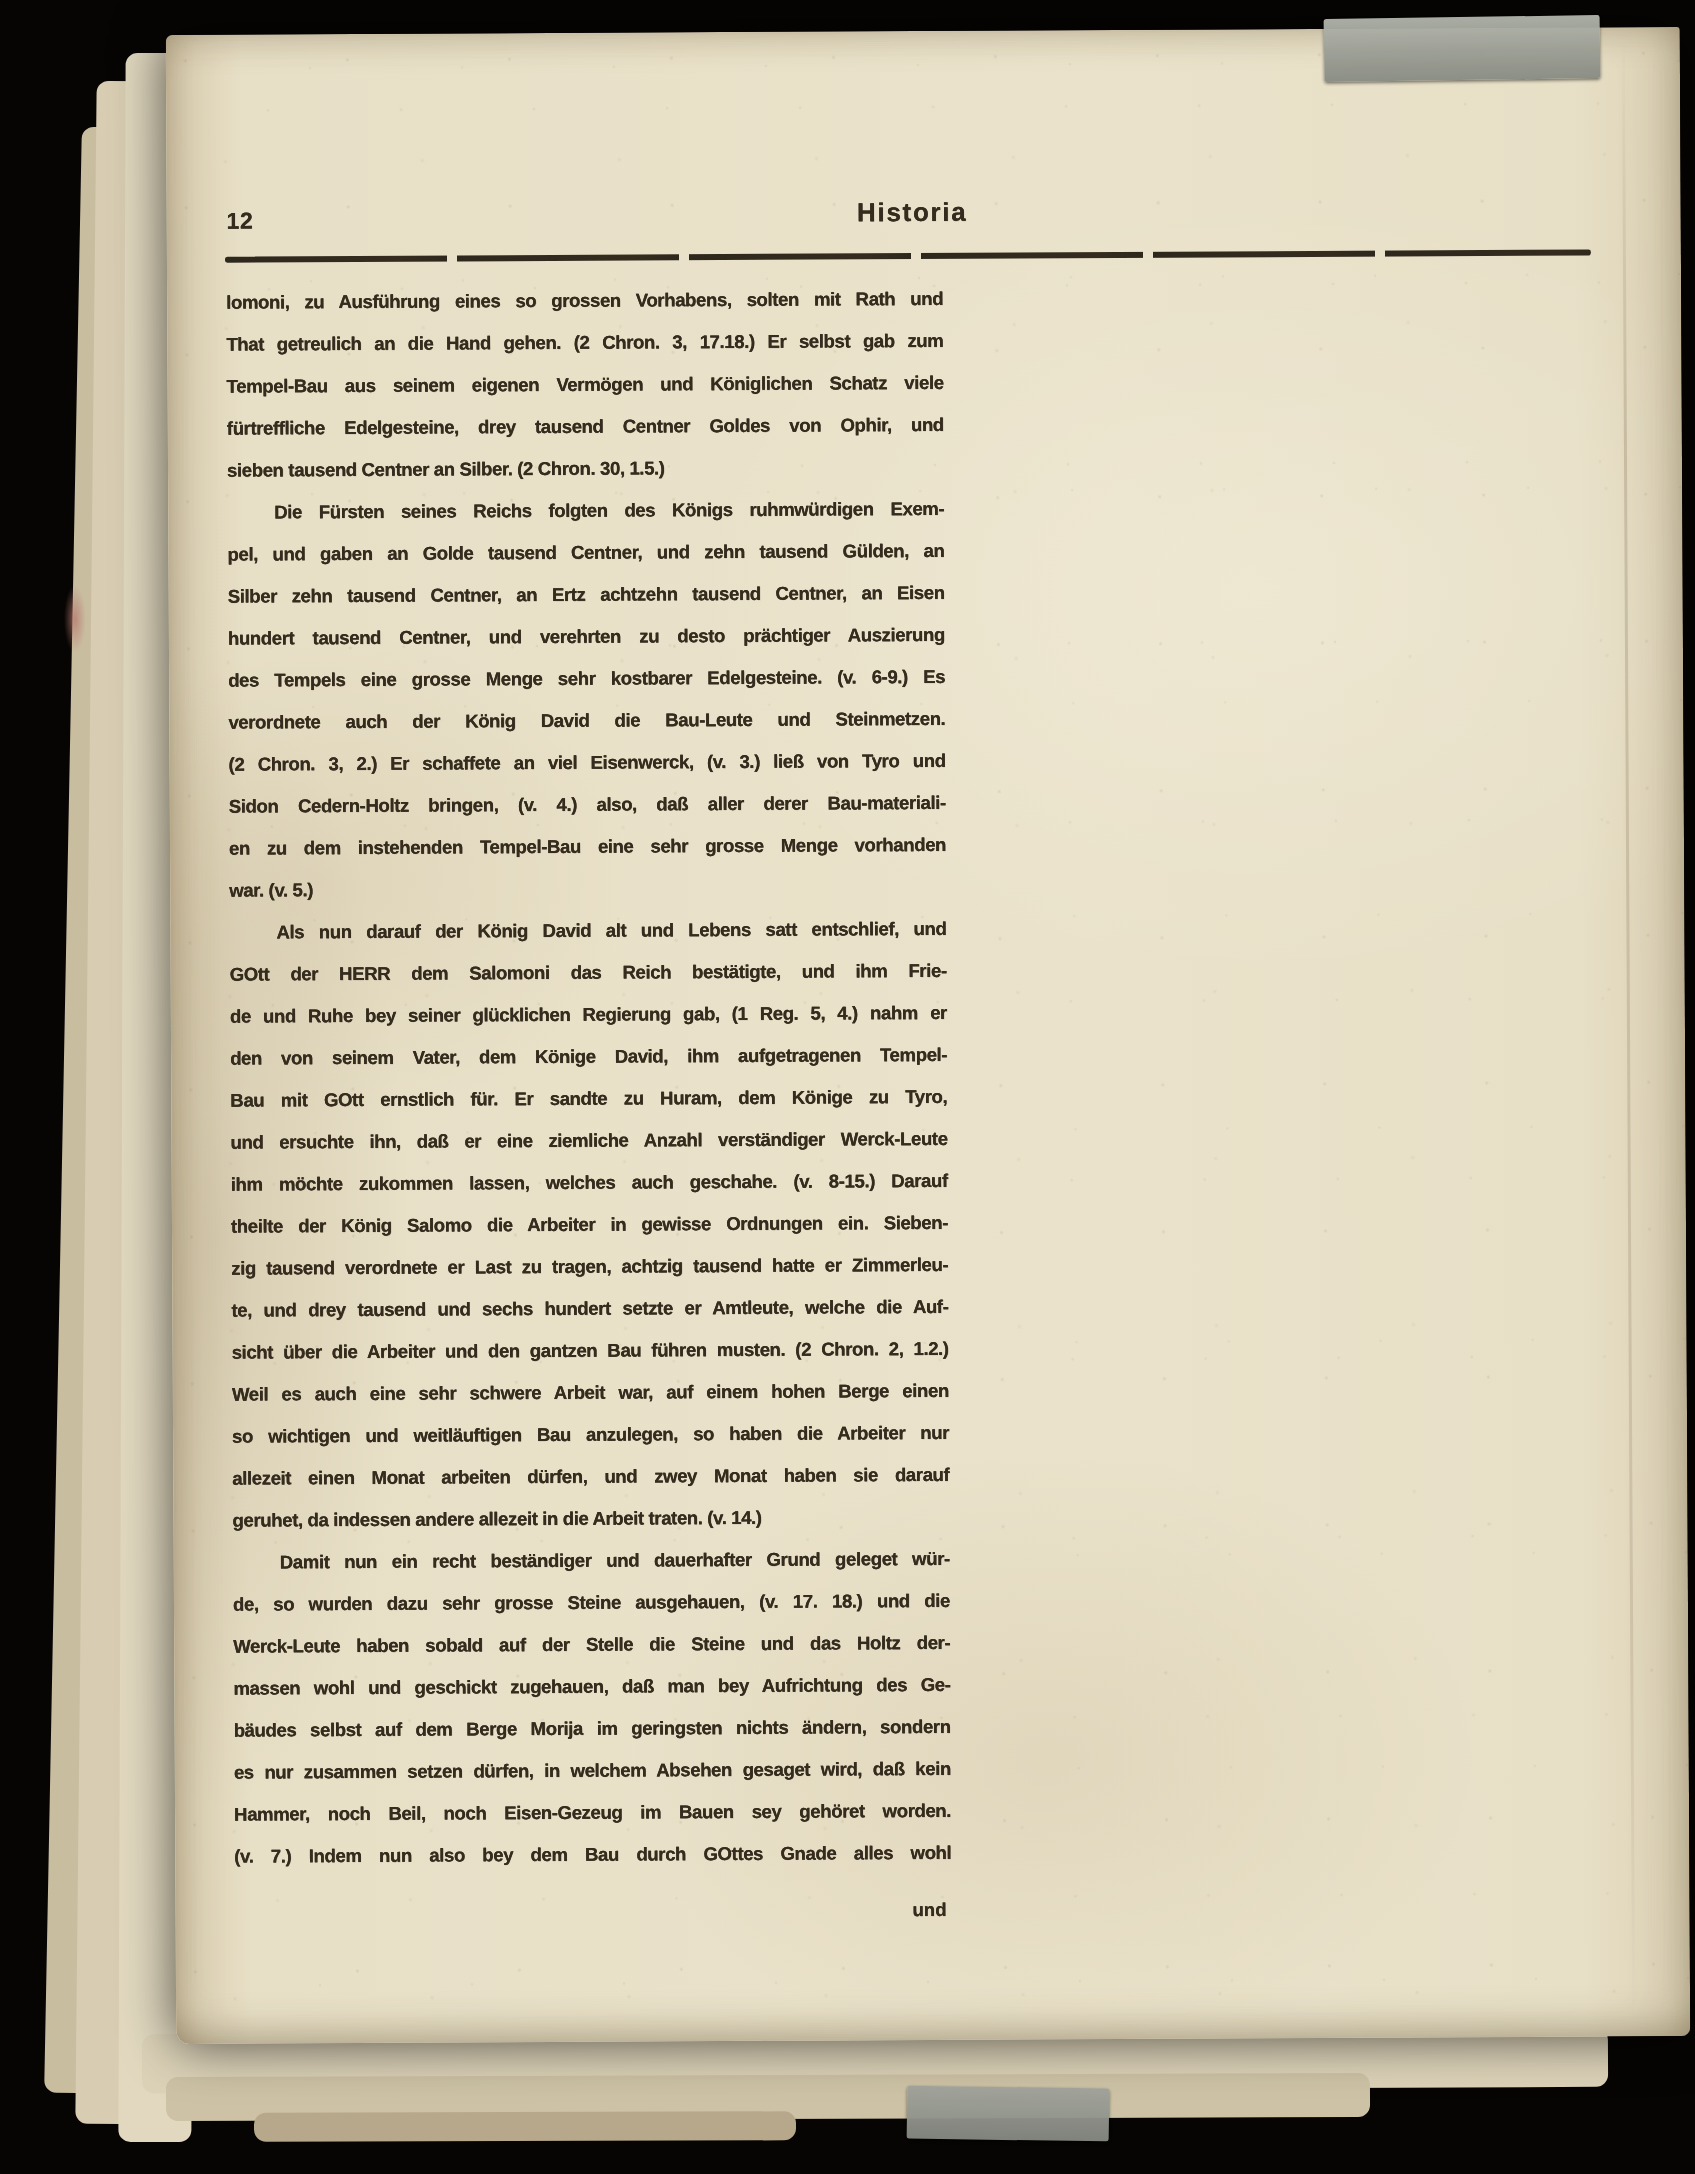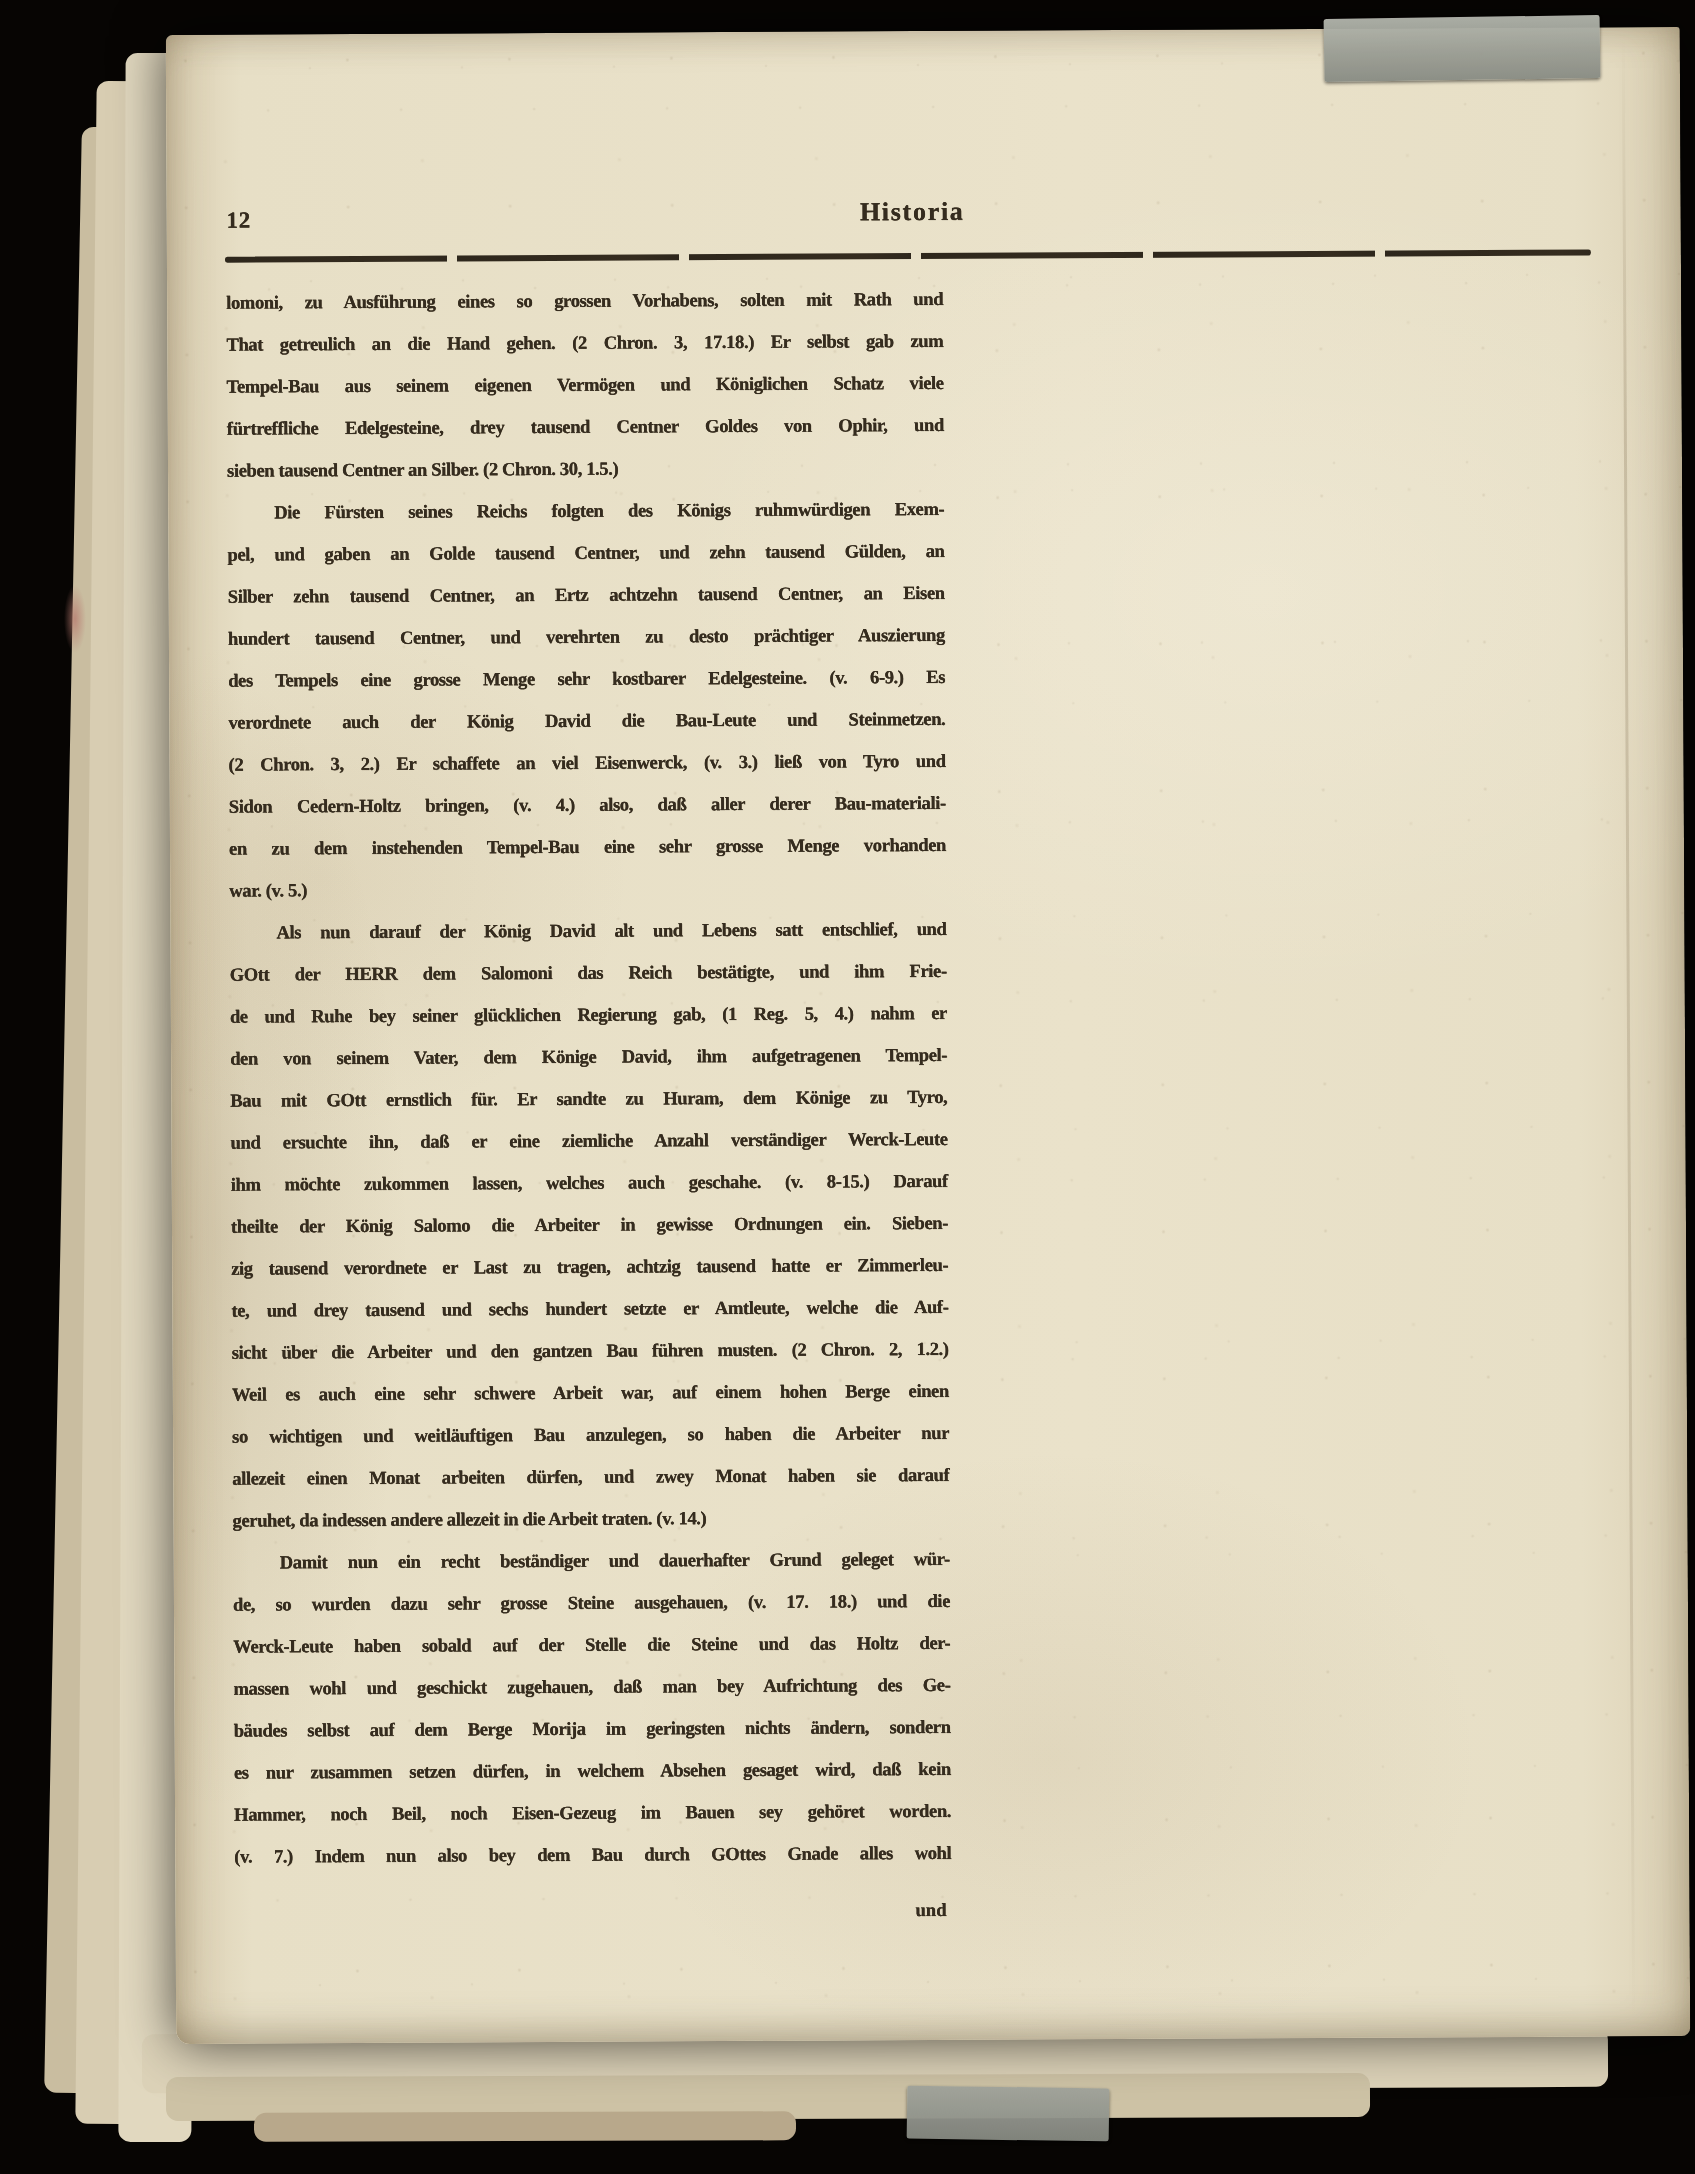--- a/index.html
+++ b/index.html
@@ -1,19 +1,19 @@
 <!DOCTYPE html>
 <html style="font-size:13.6px"><head>
 <meta charset="utf-8">
 <style>
   html,body{margin:0;padding:0;background:#000;}
   .scene{
     position:relative; width:1695px; height:2175px; overflow:hidden;
     background:#070503;
-    font-family:Liberation Serif, serif;
+    font-family:Liberation Sans, sans-serif;
   }
   
   .edge{position:absolute; border-radius:12px;}
   .edge-l1{left:63px; top:127px; width:44px; height:1966px; background:#c9bda0; transform:rotate(1.1deg);}
   .edge-l2{left:86px; top:81px;  width:58px; height:2043px; background:#d8cdb2; transform:rotate(0.6deg);}
   .edge-l3{left:122px; top:53px;  width:73px; height:2089px; background:#e1d8bf; transform:rotate(0.2deg);}
   
   .edge-b1{left:142px; top:2031px; width:1466px; height:59px; background:#dcd2b8; transform:rotate(-0.25deg);}
   .edge-b2{left:166px; top:2075px; width:1204px; height:44px; background:#cdc2a5; transform:rotate(-0.2deg);}
   .edge-b3{left:254px; top:2112px; width:542px;  height:29px; background:#b8a88b; transform:rotate(-0.15deg);}

